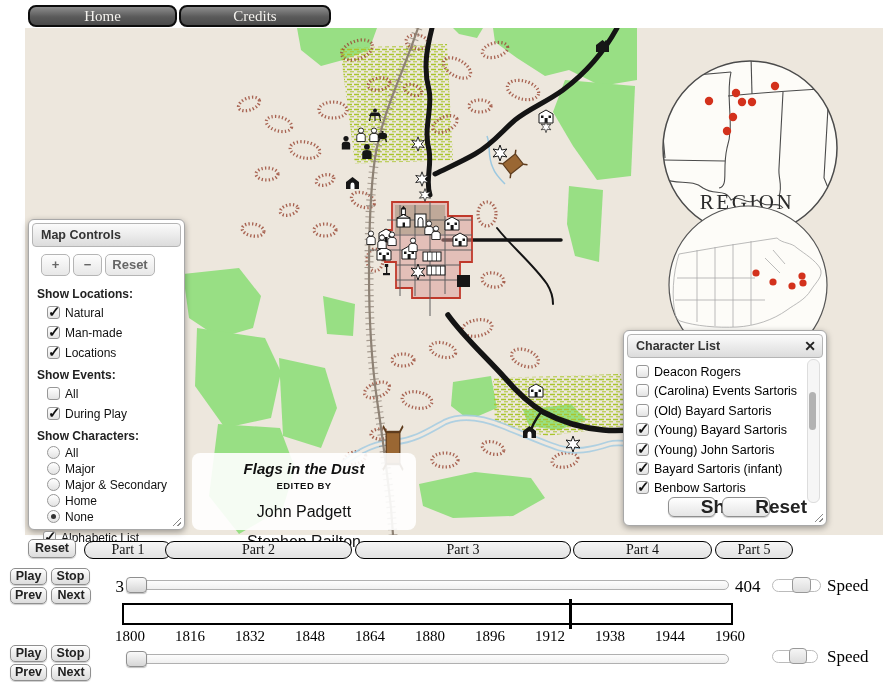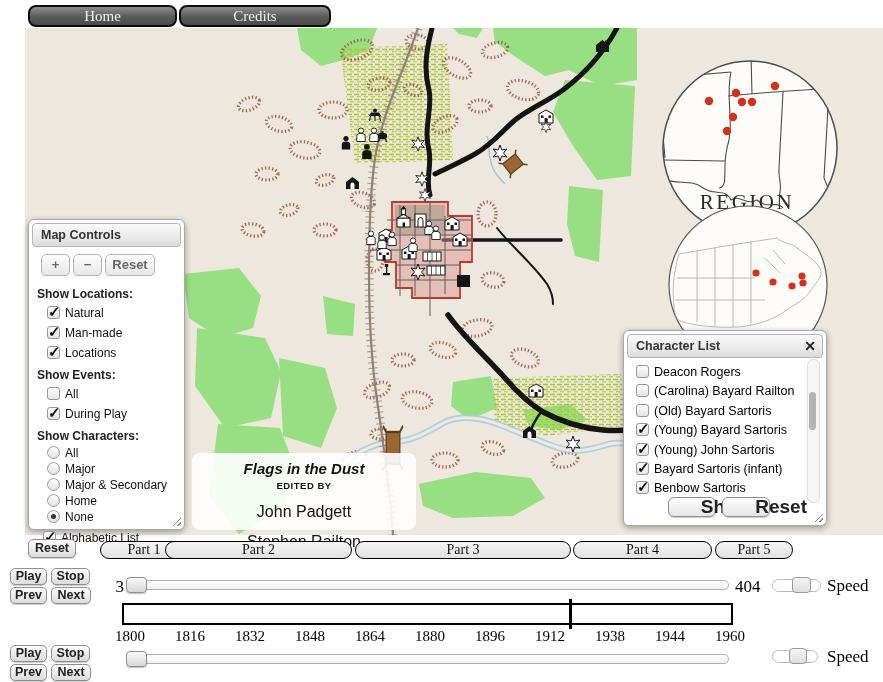--- a/index.html
+++ b/index.html
@@ -345,21 +345,21 @@
       <div class="ctl-row" style="height:16px;line-height:16px;"><span class="radio checked"></span><span>None</span></div>
       <div class="ctl-row" style="padding-left:6px;margin-top:3px;"><span class="checkbox checked"></span><span>Alphabetic List</span></div>
     </div>
     <div class="resize-handle"></div>
   </div>
 
   <div class="panel" style="left:623px;top:330px;width:204px;height:196px;">
     <div class="panel-header"><span>Character List</span><span class="close-x">✕</span></div>
     <div style="padding-top:2px;">
       <div class="char-row"><span class="checkbox"></span><span>Deacon Rogers</span></div>
-      <div class="char-row"><span class="checkbox"></span><span>(Carolina) Bayard Railton</span></div>
+      <div class="char-row"><span class="checkbox"></span><span>(Carolina) Events Sartoris</span></div>
       <div class="char-row"><span class="checkbox"></span><span>(Old) Bayard Sartoris</span></div>
       <div class="char-row"><span class="checkbox checked"></span><span>(Young) Bayard Sartoris</span></div>
       <div class="char-row"><span class="checkbox checked"></span><span>(Young) John Sartoris</span></div>
       <div class="char-row"><span class="checkbox checked"></span><span>Bayard Sartoris (infant)</span></div>
       <div class="char-row"><span class="checkbox checked"></span><span>Benbow Sartoris</span></div>
     </div>
     <div class="scroll-track">
         <div class="scroll-thumb"></div>
       </div>
     <div style="position:absolute;left:0;bottom:8px;width:190px;text-align:center;">
@@ -371,21 +371,21 @@
 
   <div class="title-box">
     <div class="tb-title">Flags in the Dust</div>
     <div class="tb-edited">EDITED BY</div>
     <div class="tb-name">John Padgett</div>
     <div class="tb-name">Stephen Railton</div>
   </div>
 
   <div class="mac-btn" style="left:28px;top:539px;width:48px;height:19px;line-height:17px;">Reset</div>
 
-  <div class="part-tab" style="left:100px;width:88px;border-radius:9px;">Part 1</div>
+  <div class="part-tab" style="left:84px;width:88px;border-radius:9px;">Part 1</div>
   <div class="part-tab" style="left:165px;width:187px;">Part 2</div>
   <div class="part-tab" style="left:355px;width:216px;">Part 3</div>
   <div class="part-tab" style="left:573px;width:139px;">Part 4</div>
   <div class="part-tab" style="left:715px;width:78px;">Part 5</div>
 
   <div class="mac-btn" style="left:10px;top:568px;width:37px;height:17px;line-height:15px;">Play</div>
   <div class="mac-btn" style="left:51px;top:568px;width:39px;height:17px;line-height:15px;">Stop</div>
   <div class="mac-btn" style="left:10px;top:587px;width:37px;height:17px;line-height:15px;">Prev</div>
   <div class="mac-btn" style="left:51px;top:587px;width:40px;height:17px;line-height:15px;">Next</div>
 

